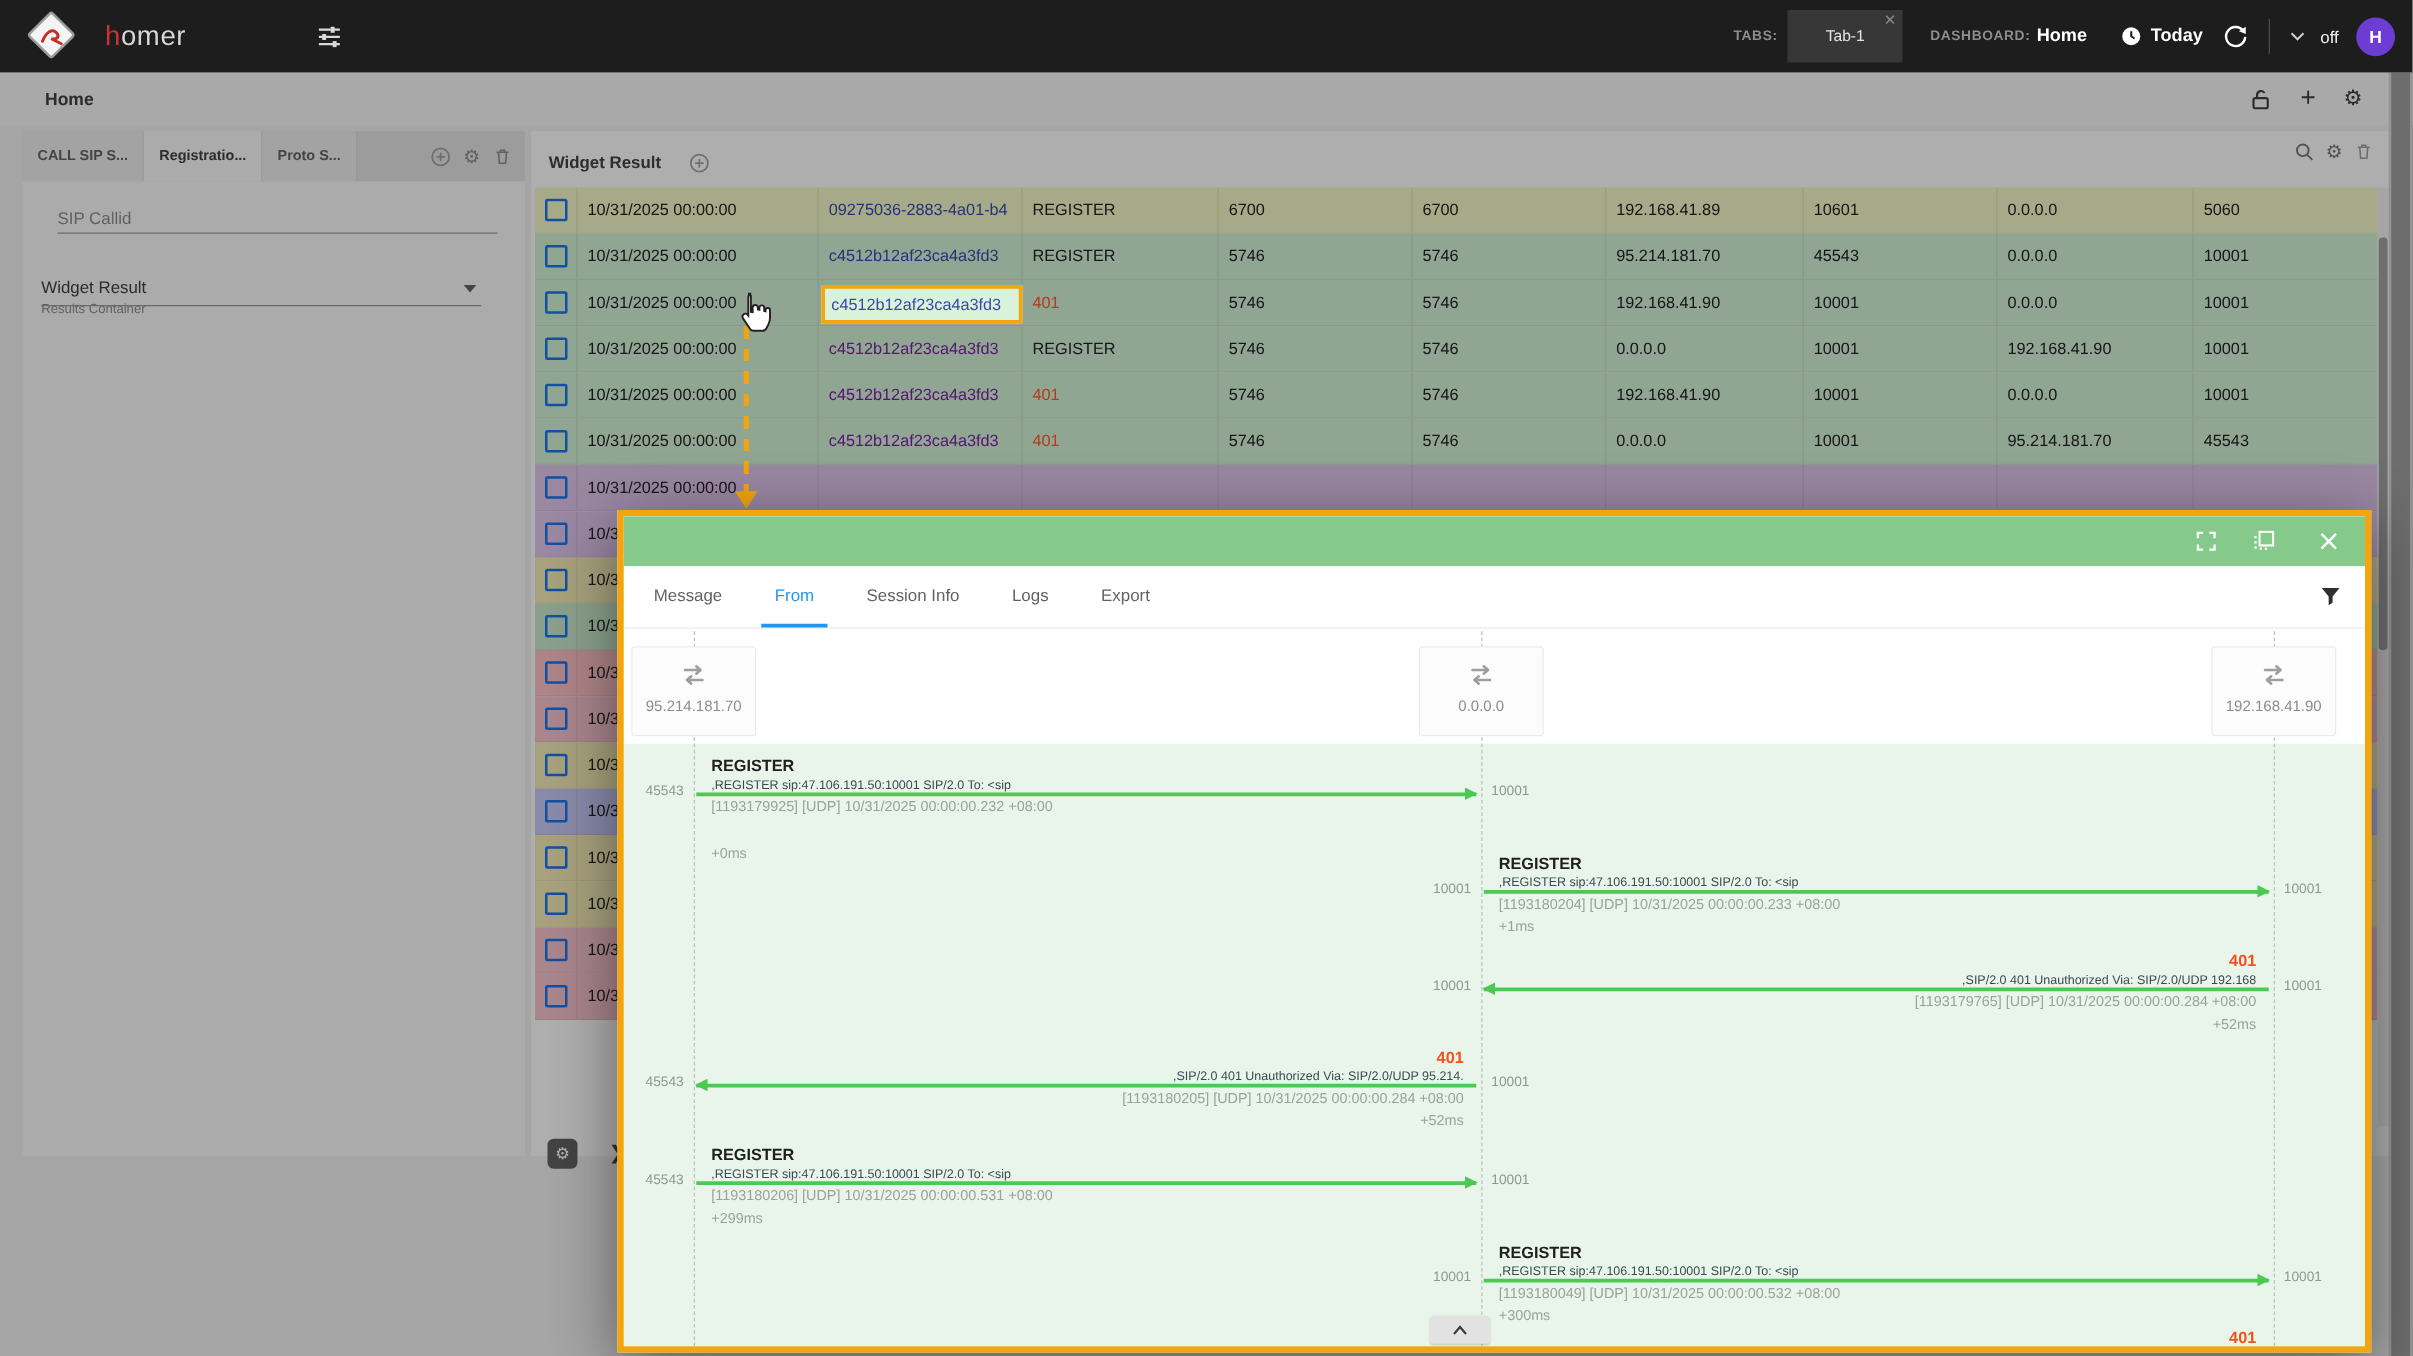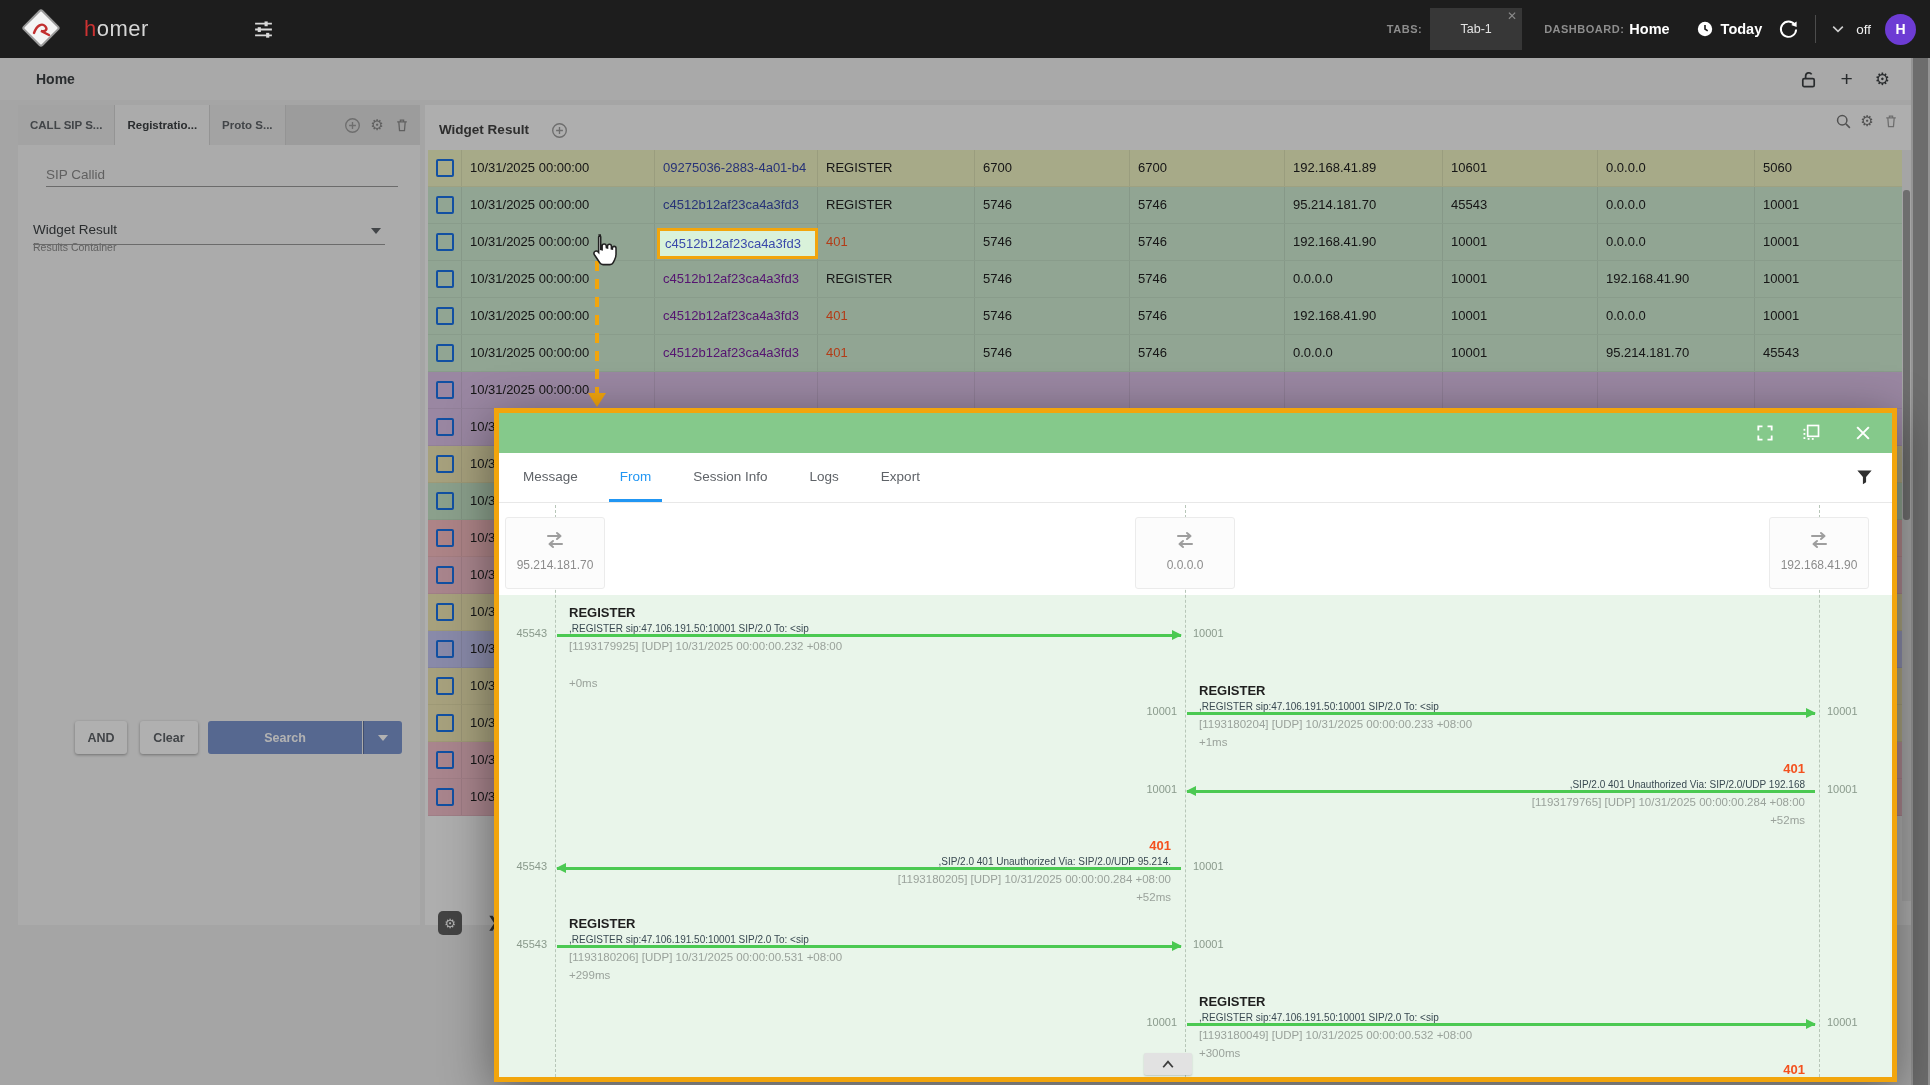--- a/index.html
+++ b/index.html
@@ -224,28 +224,20 @@
           <path d="M4 6h12 M8 6V4h4v2 M6 6l.9 11h6.2L14 6" fill="none" stroke="#8a8a8a" stroke-width="1.6"></path>
         </svg>
       </div>
     </div>
     <div class="pbody">
       <input class="sip-input" placeholder="SIP Callid" style="">
       <div class="rc-label">Results Container</div>
       <div class="rc-value">
         <span>Widget Result</span>
         <i class="rc-caret"></i>
-      </div>
-      <div class="btn-row">
-        <div class="btn btn-flat btn-and">AND</div>
-        <div class="btn btn-flat btn-clear">Clear</div>
-        <div class="btn btn-search">Search</div>
-        <div class="btn btn-search-caret">
-            <i></i>
-          </div>
       </div>
     </div>
   </div>
 
   <div class="widget">
     <div class="w-title">Widget Result</div>
     <svg class="w-add" width="17" height="17" viewBox="0 0 20 20">
       <circle cx="10" cy="10" r="8" fill="none" stroke="#9e9e9e" stroke-width="1.6"></circle>
         <path d="M10 6v8M6 10h8" stroke="#9e9e9e" stroke-width="1.6"></path>
     </svg>

